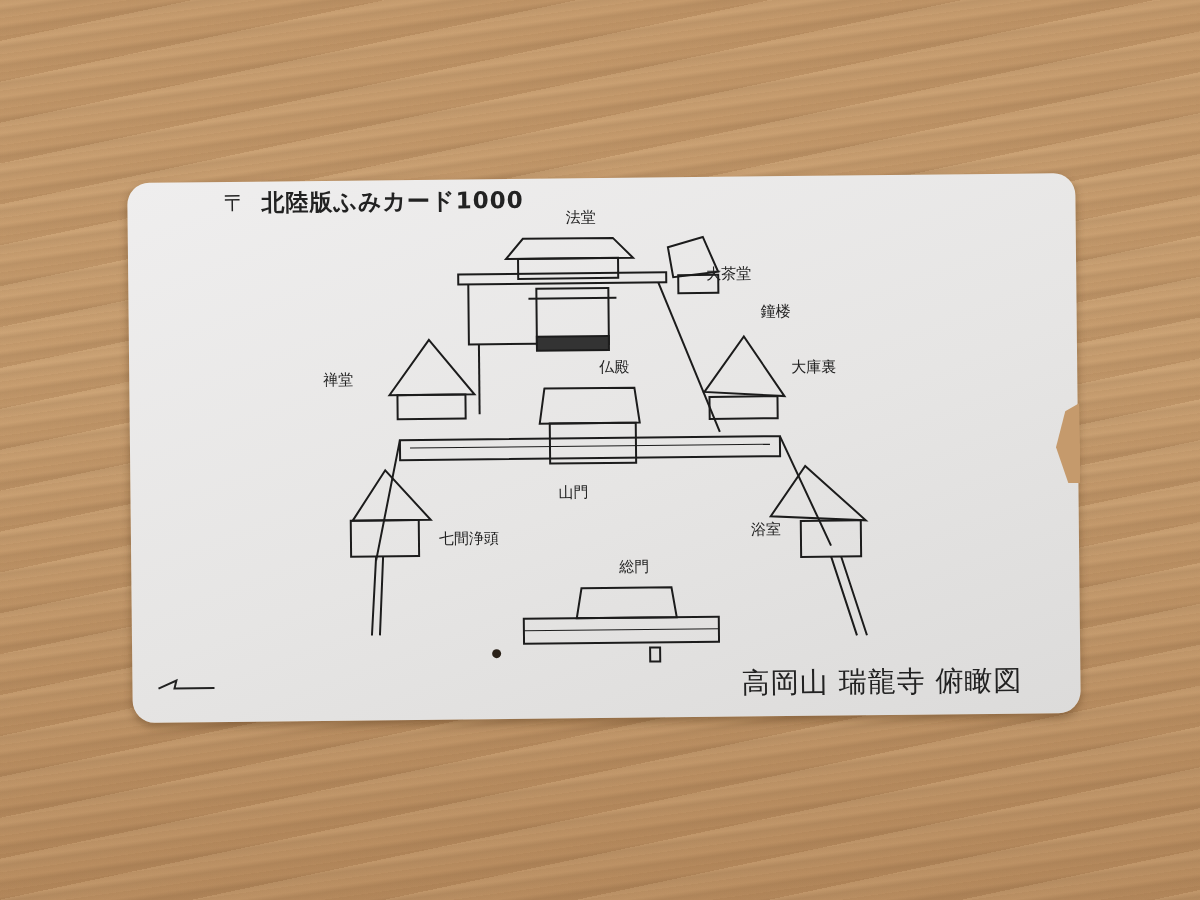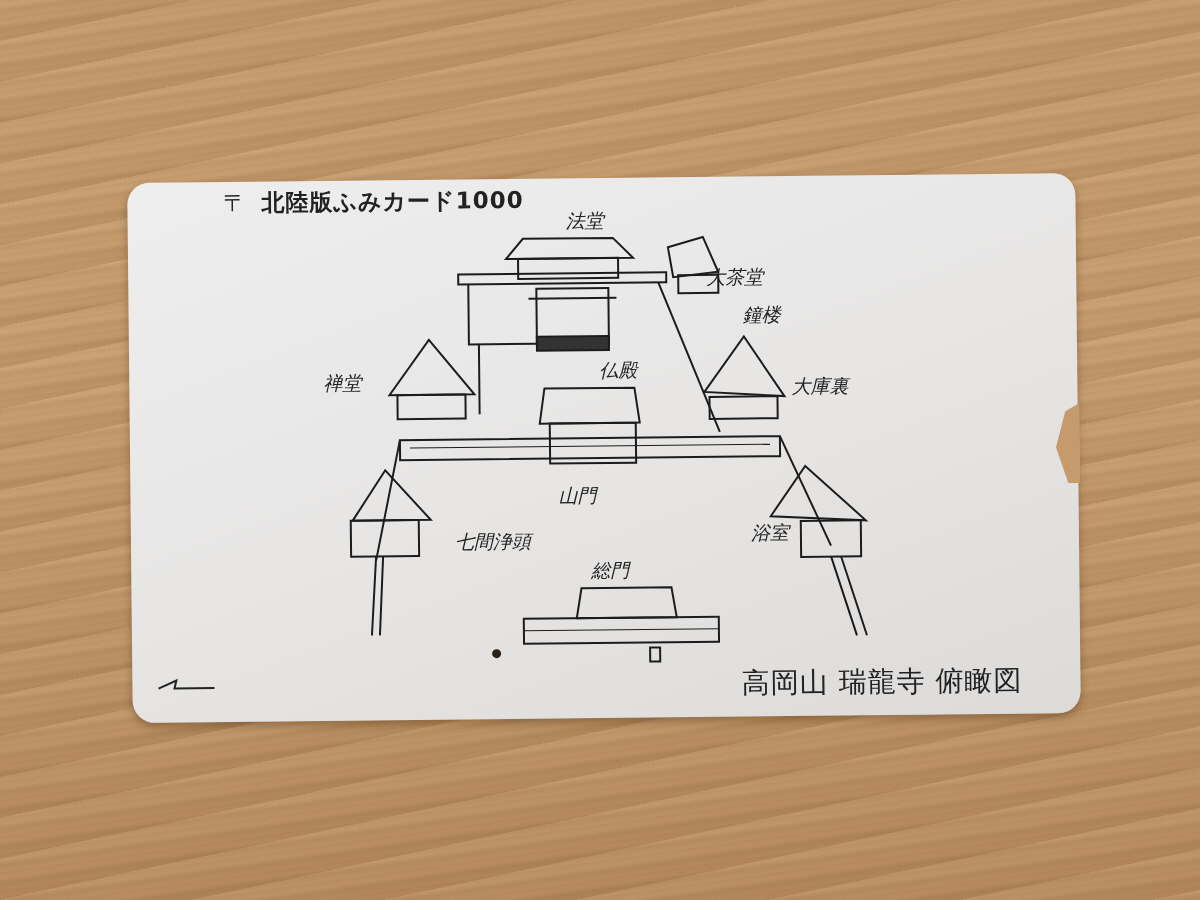--- a/index.html
+++ b/index.html
@@ -11,21 +11,21 @@
     font-family:"DejaVu Sans",sans-serif;}
   .card{position:absolute;left:130px;top:178px;width:948px;height:540px;
     background:linear-gradient(160deg,#efeeee 0%,#e6e5e4 55%,#dcdbda 100%);
     border-radius:22px;box-shadow:0 4px 8px rgba(60,35,10,0.35);
     transform:rotate(-0.6deg);transform-origin:50% 50%;}
   .notch{position:absolute;right:-2px;top:230px;width:24px;height:80px;background:#c59a6c;
     clip-path:polygon(100% 0,40% 10%,0 55%,50% 100%,100% 100%);}
   .hdr{position:absolute;left:96px;top:6px;font-size:23px;color:#222;font-weight:bold;letter-spacing:1px;}
   .hdr .mark{font-weight:normal;margin-right:14px;}
   .ttl{position:absolute;right:58px;bottom:14px;font-size:28px;color:#222;letter-spacing:1px;}
-  .lbl{position:absolute;font-size:19px;color:#222;font-style:italic;}
+  .lbl{position:absolute;font-size:15px;color:#222;}
   .hole{position:absolute;left:360px;top:470px;width:9px;height:9px;border-radius:50%;background:#2a2118;}
   .tick{position:absolute;left:24px;top:496px;}
   svg.map{position:absolute;left:0;top:0;}
 </style>
 </head>
 <body>
 
 <div class="card">
   <div class="notch"></div>
   <div class="hdr">
@@ -71,27 +71,27 @@
     <path d="M700 381 L725 460 M710 381 L735 460"></path>
 
     <path d="M450 410 L540 410 L545 440 L445 440 Z"></path>
       <rect x="392" y="440" width="195" height="25"></rect>
     <path d="M392 452 L587 452" stroke-width="1"></path>
     <rect x="518" y="470" width="10" height="14"></rect>
   </svg>
 
   <span class="lbl" style="left:438px;top:30px">法堂</span>
   <span class="lbl" style="left:578px;top:88px">大茶堂</span>
-  <span class="lbl" style="left:614px;top:126px">鐘楼</span>
-  <span class="lbl" style="left:662px;top:198px">大庫裏</span>
+  <span class="lbl" style="left:632px;top:126px">鐘楼</span>
+  <span class="lbl" style="left:662px;top:182px">大庫裏</span>
   <span class="lbl" style="left:194px;top:190px">禅堂</span>
   <span class="lbl" style="left:470px;top:180px">仏殿</span>
   <span class="lbl" style="left:428px;top:305px">山門</span>
-  <span class="lbl" style="left:324px;top:350px">七間浄頭</span>
+  <span class="lbl" style="left:308px;top:350px">七間浄頭</span>
   <span class="lbl" style="left:620px;top:344px">浴室</span>
-  <span class="lbl" style="left:460px;top:380px">総門</span>
+  <span class="lbl" style="left:488px;top:380px">総門</span>
 
   <div class="hole"></div>
   <svg class="tick" width="60" height="12">
       <path d="M2 10 L20 2 L18 10 L58 10" fill="none" stroke="#222" stroke-width="2"></path>
     </svg>
   <div class="ttl">高岡山 瑞龍寺 俯瞰図</div>
 </div>
 
 </body></html>

